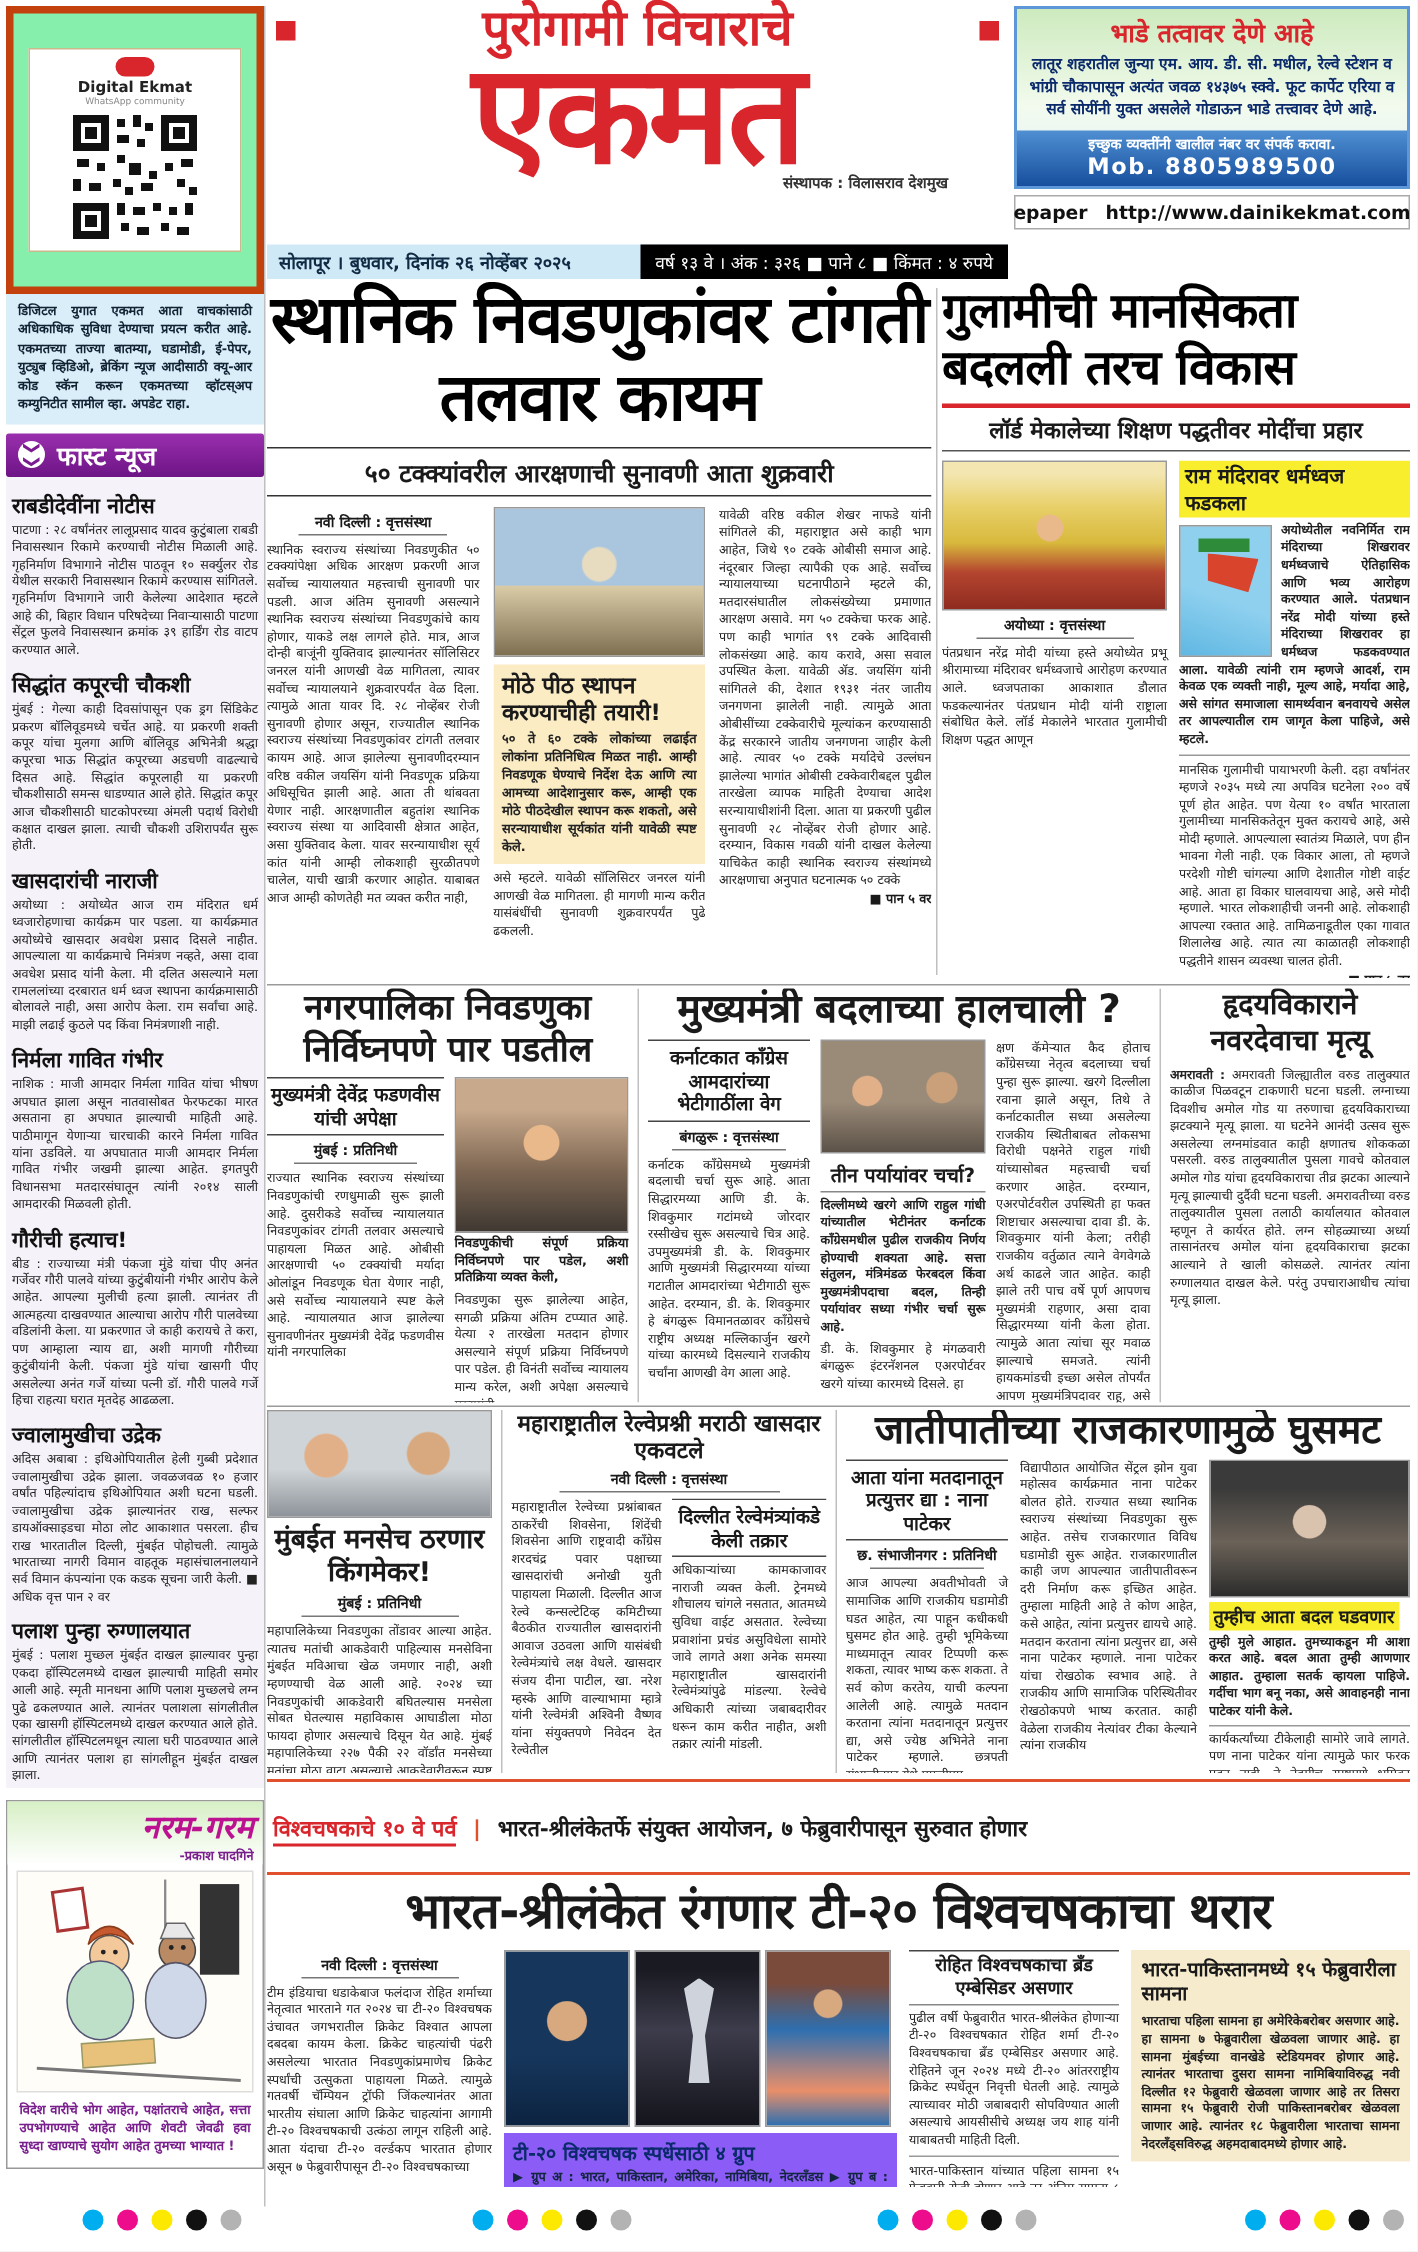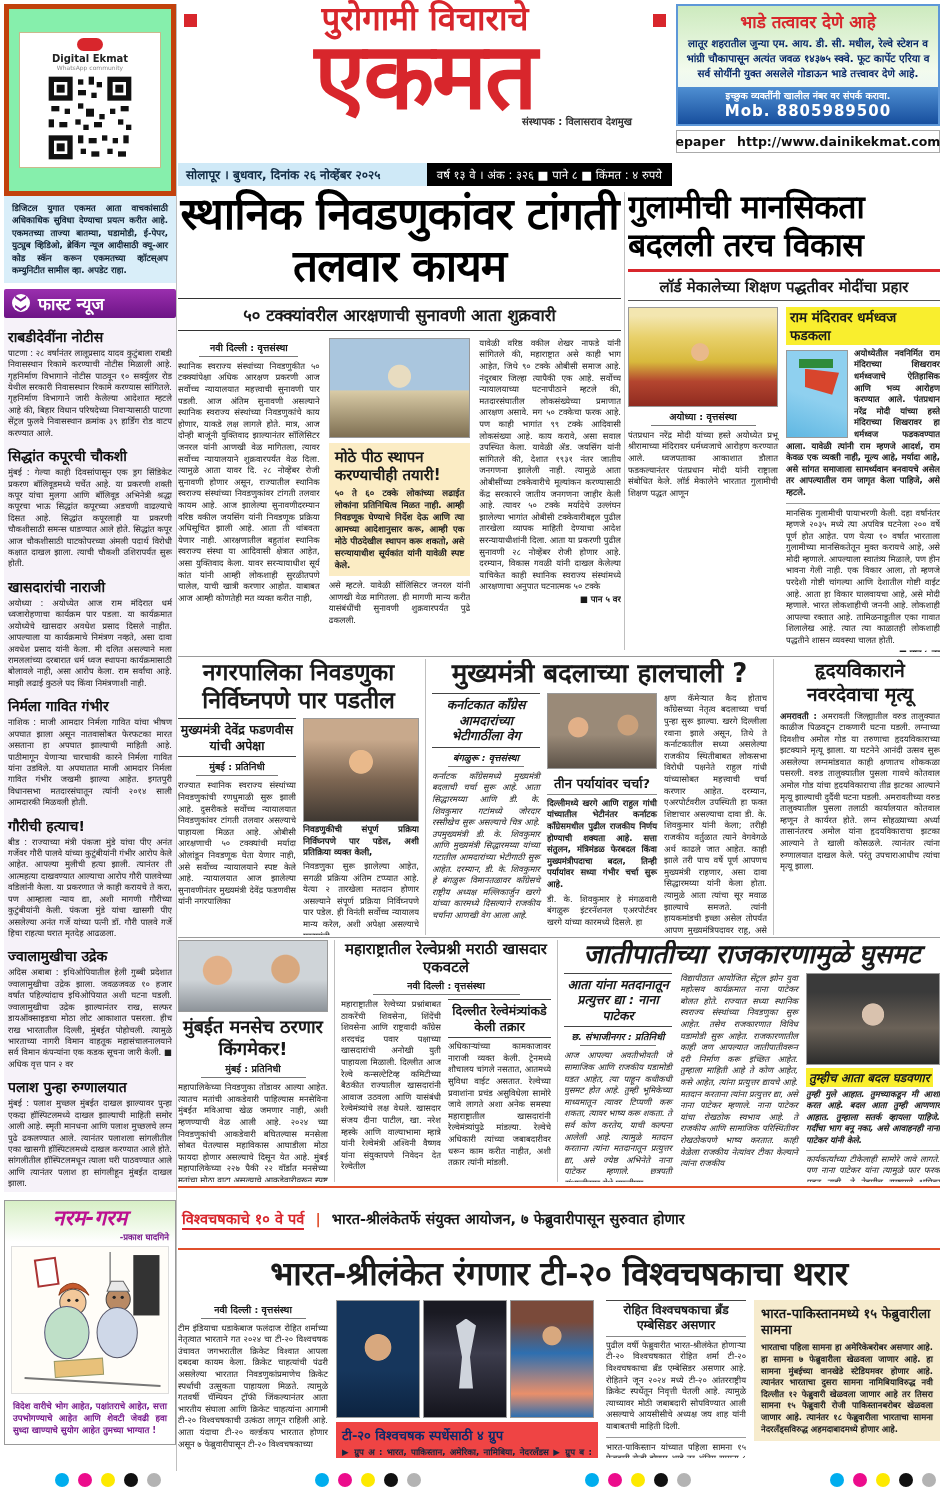--- a/index.html
+++ b/index.html
@@ -22,21 +22,21 @@
   .blue-note{background:#d9eef9;padding:6px 8px;font-size:8.6px;font-weight:bold;color:#123;line-height:1.45;text-align:justify;}
   .fast-hdr{margin-top:6px;background:linear-gradient(180deg,#9a2fae,#6d1486);color:#fff;font-weight:bold;
             font-size:17px;padding:3px 8px;display:flex;align-items:center;gap:8px;border-radius:2px;}
   .fast-ic{width:18px;height:18px;background:#fff;border-radius:50%;color:#7b1b92;font-size:11px;line-height:18px;
            text-align:center;transform:rotate(90deg);font-weight:bold;}
   #briefs{background:#f6f2f9;padding:2px 4px;}
   .brief-t{font-size:14px;font-weight:bold;margin:7px 0 2px;color:#111;}
   .brief-b{font-size:8.4px;line-height:1.36;text-align:justify;color:#222;}
   .cartoon{border:1px solid #999;margin-top:8px;background:#fff;}
   .cartoon-hd{background:linear-gradient(180deg,#d7efc5,#ffffff);padding:2px 6px 0;}
-  .cartoon-t{font-size:21px;font-weight:bold;color:#bc1190;text-align:center;font-style:italic;}
+  .cartoon-t{font-size:21px;font-weight:bold;color:#bc1190;text-align:right;font-style:italic;}
   .cartoon-by{font-size:8.5px;color:#7a1f8e;text-align:right;font-weight:bold;}
   .cartoon-img{height:148px;margin:4px 6px;border:1px solid #ddd;background:#fffdf8;}
   .cartoon-cap{font-size:8.6px;color:#7a1f8e;font-weight:bold;padding:2px 8px 8px;text-align:justify;line-height:1.4;}
   
   #masthead{position:absolute;left:178px;top:2px;width:494px;height:184px;text-align:center;}
   .tagline{font-size:33px;font-weight:bold;color:#d8262c;line-height:1.05;position:relative;}
   .red-sq{position:absolute;width:13px;height:13px;background:#d8262c;top:12px;}
   .title-big{font-size:92px;font-weight:bold;color:#d8262c;line-height:.95;letter-spacing:-2px;margin-top:-4px;}
   .founder{font-size:10px;font-weight:bold;color:#333;text-align:right;padding-right:40px;margin-top:-6px;}
   .date-strip{position:absolute;left:0;bottom:0;width:100%;height:23px;background:#cfe9f7;display:flex;align-items:center;}
@@ -108,21 +108,21 @@
   .mns-photo{height:72px;border:1px solid #999;background:
      radial-gradient(circle at 26% 42%, #e2b088 0 12%, transparent 13%),
      radial-gradient(circle at 72% 40%, #d8a87e 0 12%, transparent 13%),
      linear-gradient(180deg,#cfd4d8 55%,#8d9399);}
   .mns-h{font-size:18px;font-weight:bold;text-align:center;line-height:1.2;margin:4px 0 2px;}
   .art-rail{width:224px;padding:0 6px;}
   .rail-h{font-size:15px;font-weight:bold;text-align:center;line-height:1.2;margin-bottom:2px;}
   .rail-cols{display:flex;gap:7px;}
   .rail-boxt{font-size:12.5px;font-weight:bold;text-align:center;border-top:1.5px solid #444;border-bottom:1.5px solid #444;
              padding:3px 0;margin-bottom:3px;line-height:1.25;}
-  .art-pat{width:382px;padding-left:6px;font-style:italic;}
+  .art-pat{width:382px;padding-left:6px;}
   .pat-h{font-size:26px;font-weight:bold;text-align:center;line-height:1.1;margin-bottom:4px;}
   .pat-cols{display:flex;gap:8px;}
   .pat-photo{height:92px;border:1px solid #999;background:
      radial-gradient(circle at 50% 45%, #d9c2ae 0 13%, transparent 14%),
      linear-gradient(180deg,#3a3a3a 20%,#6b6258 60%,#2c2c2c);}
   .pat-hl{background:#f9ee2e;font-size:12px;font-weight:bold;padding:1px 3px;display:inline-block;margin:3px 0 2px;}
   
   #cricket{position:absolute;left:178px;top:1186px;width:762px;height:272px;overflow:hidden;}
   .cr-strip{border-top:2.5px solid #e0502c;border-bottom:2px solid #e0502c;padding:20px 4px;font-size:14.5px;font-weight:bold;}
   .cr-strip .l{color:#d8262c;border-bottom:2px solid #d8262c;padding-bottom:1px;}
@@ -133,21 +133,21 @@
   .ph-jay{width:84px;height:118px;border:1px solid #999;background:
      radial-gradient(circle at 50% 40%, #d8a87e 0 16%, transparent 17%),
      linear-gradient(180deg,#16365c 60%,#0c2340);}
   .ph-trophy{width:84px;height:118px;border:1px solid #999;background:
      linear-gradient(180deg,#1a1a22 10%,#3c3c4c 45%,#14141c);position:relative;}
   .ph-trophy:before{content:"";position:absolute;left:32px;top:18px;width:20px;height:70px;background:#cfd4dc;
      clip-path:polygon(50% 0,100% 10%,70% 55%,85% 100%,15% 100%,30% 55%,0 10%);}
   .ph-rohit{width:84px;height:118px;border:1px solid #999;background:
      radial-gradient(circle at 50% 30%, #d8a87e 0 10%, transparent 11%),
      linear-gradient(180deg,#7a4a3a 18%,#2e6fb0 45%,#e98f6a 80%,#2e6fb0);}
-  .grp-box{background:#ef4444;padding:4px 6px;margin-top:4px;}
+  .grp-box{background:#8b5cf6;padding:4px 6px;margin-top:4px;}
   .grp-t{font-size:13px;font-weight:bold;color:#0b2a6b;margin-bottom:2px;}
   .grp-b{font-size:8.6px;font-weight:bold;color:#12263f;line-height:1.4;text-align:justify;}
   .cr-snips{display:flex;gap:10px;margin-top:3px;font-size:8.4px;}
   .rohit-t{font-size:12px;font-weight:bold;text-align:center;border-top:1.5px solid #444;border-bottom:1px solid #888;
            padding:2px 0;margin-bottom:3px;line-height:1.3;}
   .cream-box{background:#f6ebcd;padding:6px 7px;}
   .cream-t{font-size:13px;font-weight:bold;line-height:1.3;margin-bottom:3px;}
   
   .dots{position:absolute;bottom:14px;display:flex;gap:9px;}
   .dot{width:14px;height:14px;border-radius:50%;}
@@ -369,21 +369,21 @@
           <div class="fad-photo"></div>
           <div class="cap">निवडणुकीची संपूर्ण प्रक्रिया निर्विघ्नपणे पार पडेल, अशी प्रतिक्रिया व्यक्त केली,</div>
           <div class="body-txt" style="margin-top:2px;">निवडणुका सुरू झालेल्या आहेत, सगळी प्रक्रिया अंतिम टप्प्यात आहे. येत्या २ तारखेला मतदान होणार असल्याने संपूर्ण प्रक्रिया निर्विघ्नपणे पार पडेल. ही विनंती सर्वोच्च न्यायालय मान्य करेल, अशी अपेक्षा असल्याचे मुख्यमंत्री</div>
 
         </div>
       </div>
     </div>
     <div class="art-kar col-rule" style="border-right:1px solid #bfbfbf;">
       <div class="kar-h">मुख्यमंत्री बदलाच्या हालचाली ?</div>
       <div class="kar-cols">
-        <div style="width:108px;font-style:italic;">
+        <div style="width:108px;">
           <div class="subbox">कर्नाटकात काँग्रेस आमदारांच्या भेटीगाठींला वेग</div>
           <div class="dateline">बंगळुरू : वृत्तसंस्था</div>
           <div class="body-txt">कर्नाटक काँग्रेसमध्ये मुख्यमंत्री बदलाची चर्चा सुरू आहे. आता सिद्धारमय्या आणि डी. के. शिवकुमार गटांमध्ये जोरदार रस्सीखेच सुरू असल्याचे चित्र आहे. उपमुख्यमंत्री डी. के. शिवकुमार आणि मुख्यमंत्री सिद्धारमय्या यांच्या गटातील आमदारांच्या भेटीगाठी सुरू आहेत. दरम्यान, डी. के. शिवकुमार हे बंगळुरू विमानतळावर काँग्रेसचे राष्ट्रीय अध्यक्ष मल्लिकार्जुन खरगे यांच्या कारमध्ये दिसल्याने राजकीय चर्चांना आणखी वेग आला आहे.</div>
         </div>
         <div style="width:110px;">
           <div class="kar-photo"></div>
           <div class="boxhead">तीन पर्यायांवर चर्चा?</div>
           <div class="body-txt" style="font-weight:bold;">दिल्लीमध्ये खरगे आणि राहुल गांधी यांच्यातील भेटीनंतर कर्नाटक काँग्रेसमधील पुढील राजकीय निर्णय होण्याची शक्यता आहे. सत्ता संतुलन, मंत्रिमंडळ फेरबदल किंवा मुख्यमंत्रीपदाचा बदल, तिन्ही पर्यायांवर सध्या गंभीर चर्चा सुरू आहे.</div>
           <div class="body-txt" style="margin-top:3px;">डी. के. शिवकुमार हे मंगळवारी बंगळुरू इंटरनॅशनल एअरपोर्टवर खरगे यांच्या कारमध्ये दिसले. हा</div>
         </div>

